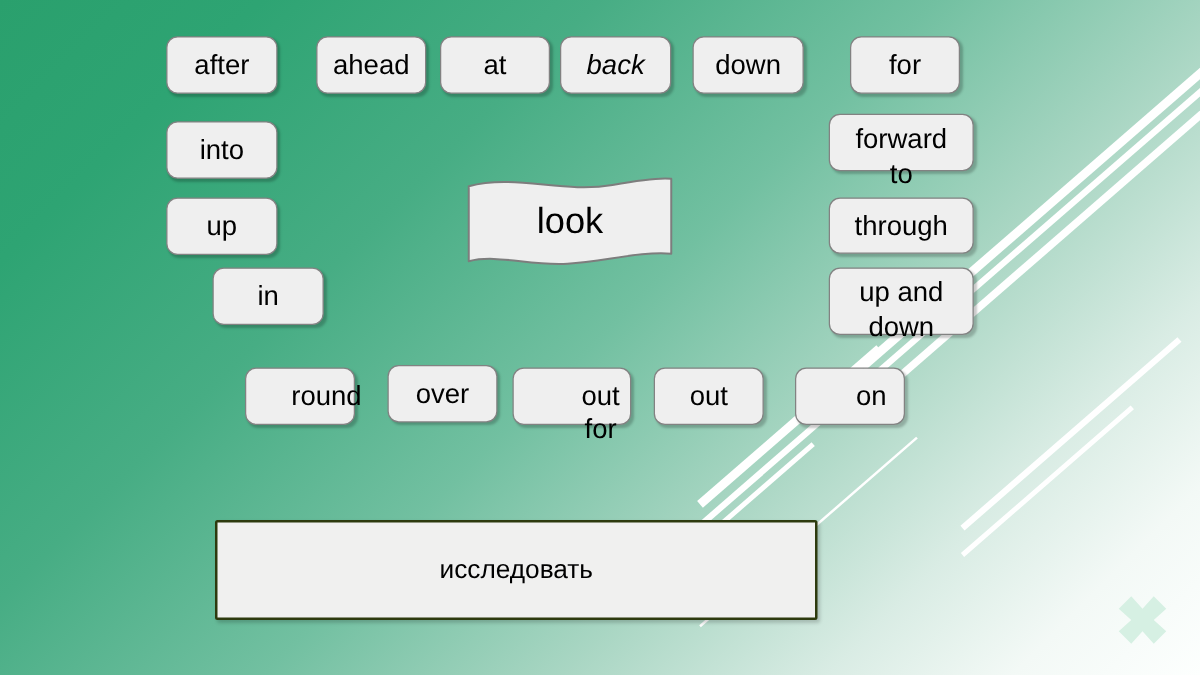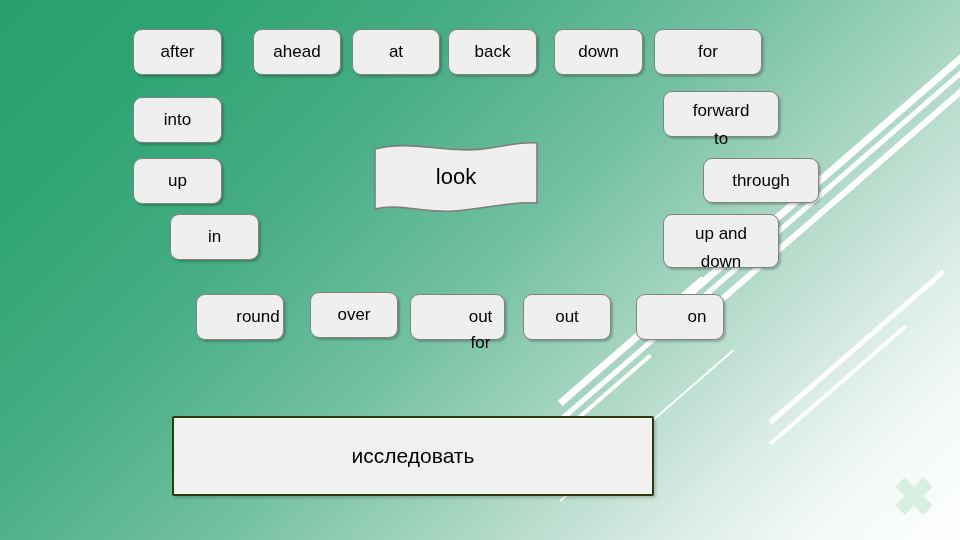--- a/index.html
+++ b/index.html
@@ -41,21 +41,21 @@
   }
 
   
   .card {
     position: absolute;
     background: #efefef;
     border: 1.6px solid #828282;
     border-radius: 9px;
     box-shadow: 2px 2px 2px rgba(0,0,0,0.22);
     color: #000000;
-    font-size: 17px;
+    font-size: 22px;
     line-height: 26px;
     text-align: center;
     display: block;
     padding-top: 9px;
     white-space: pre-line;
   }
   .card.two-line { padding-top: 5px; line-height: 28px; overflow: visible; }
 
   
   .banner {
@@ -67,21 +67,21 @@
   }
   .banner svg { display: block; width: 168px; height: 74px; overflow: visible; }
   .banner-label {
     position: absolute;
     left: 0; top: 0;
     width: 168px;
     height: 74px;
     display: flex;
     align-items: center;
     justify-content: center;
-    font-size: 22px;
+    font-size: 29px;
     color: #000000;
     padding-bottom: 2px;
   }
 
   
   .answer-box {
     position: absolute;
     left: 172px;
     top: 416px;
     width: 482px;
@@ -123,29 +123,29 @@
       <div class="stripe" style="left: 560px; top: 432px; width: 120px; height: 4px; background: rgb(255, 255, 255); transform: rotate(-41deg);"></div>
       <div class="stripe" style="left: 770px; top: 420px; width: 230px; height: 5px; background: rgb(255, 255, 255); transform: rotate(-41deg);"></div>
       <div class="stripe" style="left: 770px; top: 442px; width: 180px; height: 4px; background: rgb(255, 255, 255); transform: rotate(-41deg);"></div>
       <div class="stripe" style="left: 560px; top: 500px; width: 230px; height: 2px; background: rgb(255, 255, 255); transform: rotate(-41deg);"></div>
     </div>
 
   <div id="cards-layer">
       <div class="card" style="left: 133px; top: 29px; width: 89px; height: 46px;">after</div>
       <div class="card" style="left: 253px; top: 29px; width: 88px; height: 46px;">ahead</div>
       <div class="card" style="left: 352px; top: 29px; width: 88px; height: 46px;">at</div>
-      <div class="card" style="left: 448px; top: 29px; width: 89px; height: 46px;">back</div>
+      <div class="card" style="left: 448px; top: 29px; width: 89px; height: 46px; font-style: italic;">back</div>
       <div class="card" style="left: 554px; top: 29px; width: 89px; height: 46px;">down</div>
-      <div class="card" style="left: 654px; top: 29px; width: 108px; height: 46px;">for</div>
+      <div class="card" style="left: 680px; top: 29px; width: 88px; height: 46px;">for</div>
       <div class="card" style="left: 133px; top: 97px; width: 89px; height: 46px;">into</div>
       <div class="card" style="left: 133px; top: 158px; width: 89px; height: 46px;">up</div>
       <div class="card" style="left: 133px; top: 214px; width: 89px; height: 46px; margin-left: 37px;">in</div>
       <div class="card two-line" style="left: 663px; top: 91px; width: 116px; height: 46px;">forward
 to</div>
-      <div class="card" style="left: 663px; top: 158px; width: 116px; height: 45px; margin-left: 40px;">through</div>
+      <div class="card" style="left: 663px; top: 158px; width: 116px; height: 45px;">through</div>
       <div class="card two-line" style="left: 663px; top: 214px; width: 116px; height: 54px;">up and
 down</div>
       <div class="card" style="left: 196px; top: 294px; width: 88px; height: 46px; padding-left: 36px;">round</div>
       <div class="card" style="left: 310px; top: 292px; width: 88px; height: 46px;">over</div>
       <div class="card" style="left: 410px; top: 294px; width: 95px; height: 46px; padding-left: 46px;">out for</div>
       <div class="card" style="left: 523px; top: 294px; width: 88px; height: 46px;">out</div>
       <div class="card" style="left: 636px; top: 294px; width: 88px; height: 46px; padding-left: 34px;">on</div>
     </div>
 
   <div class="banner">

